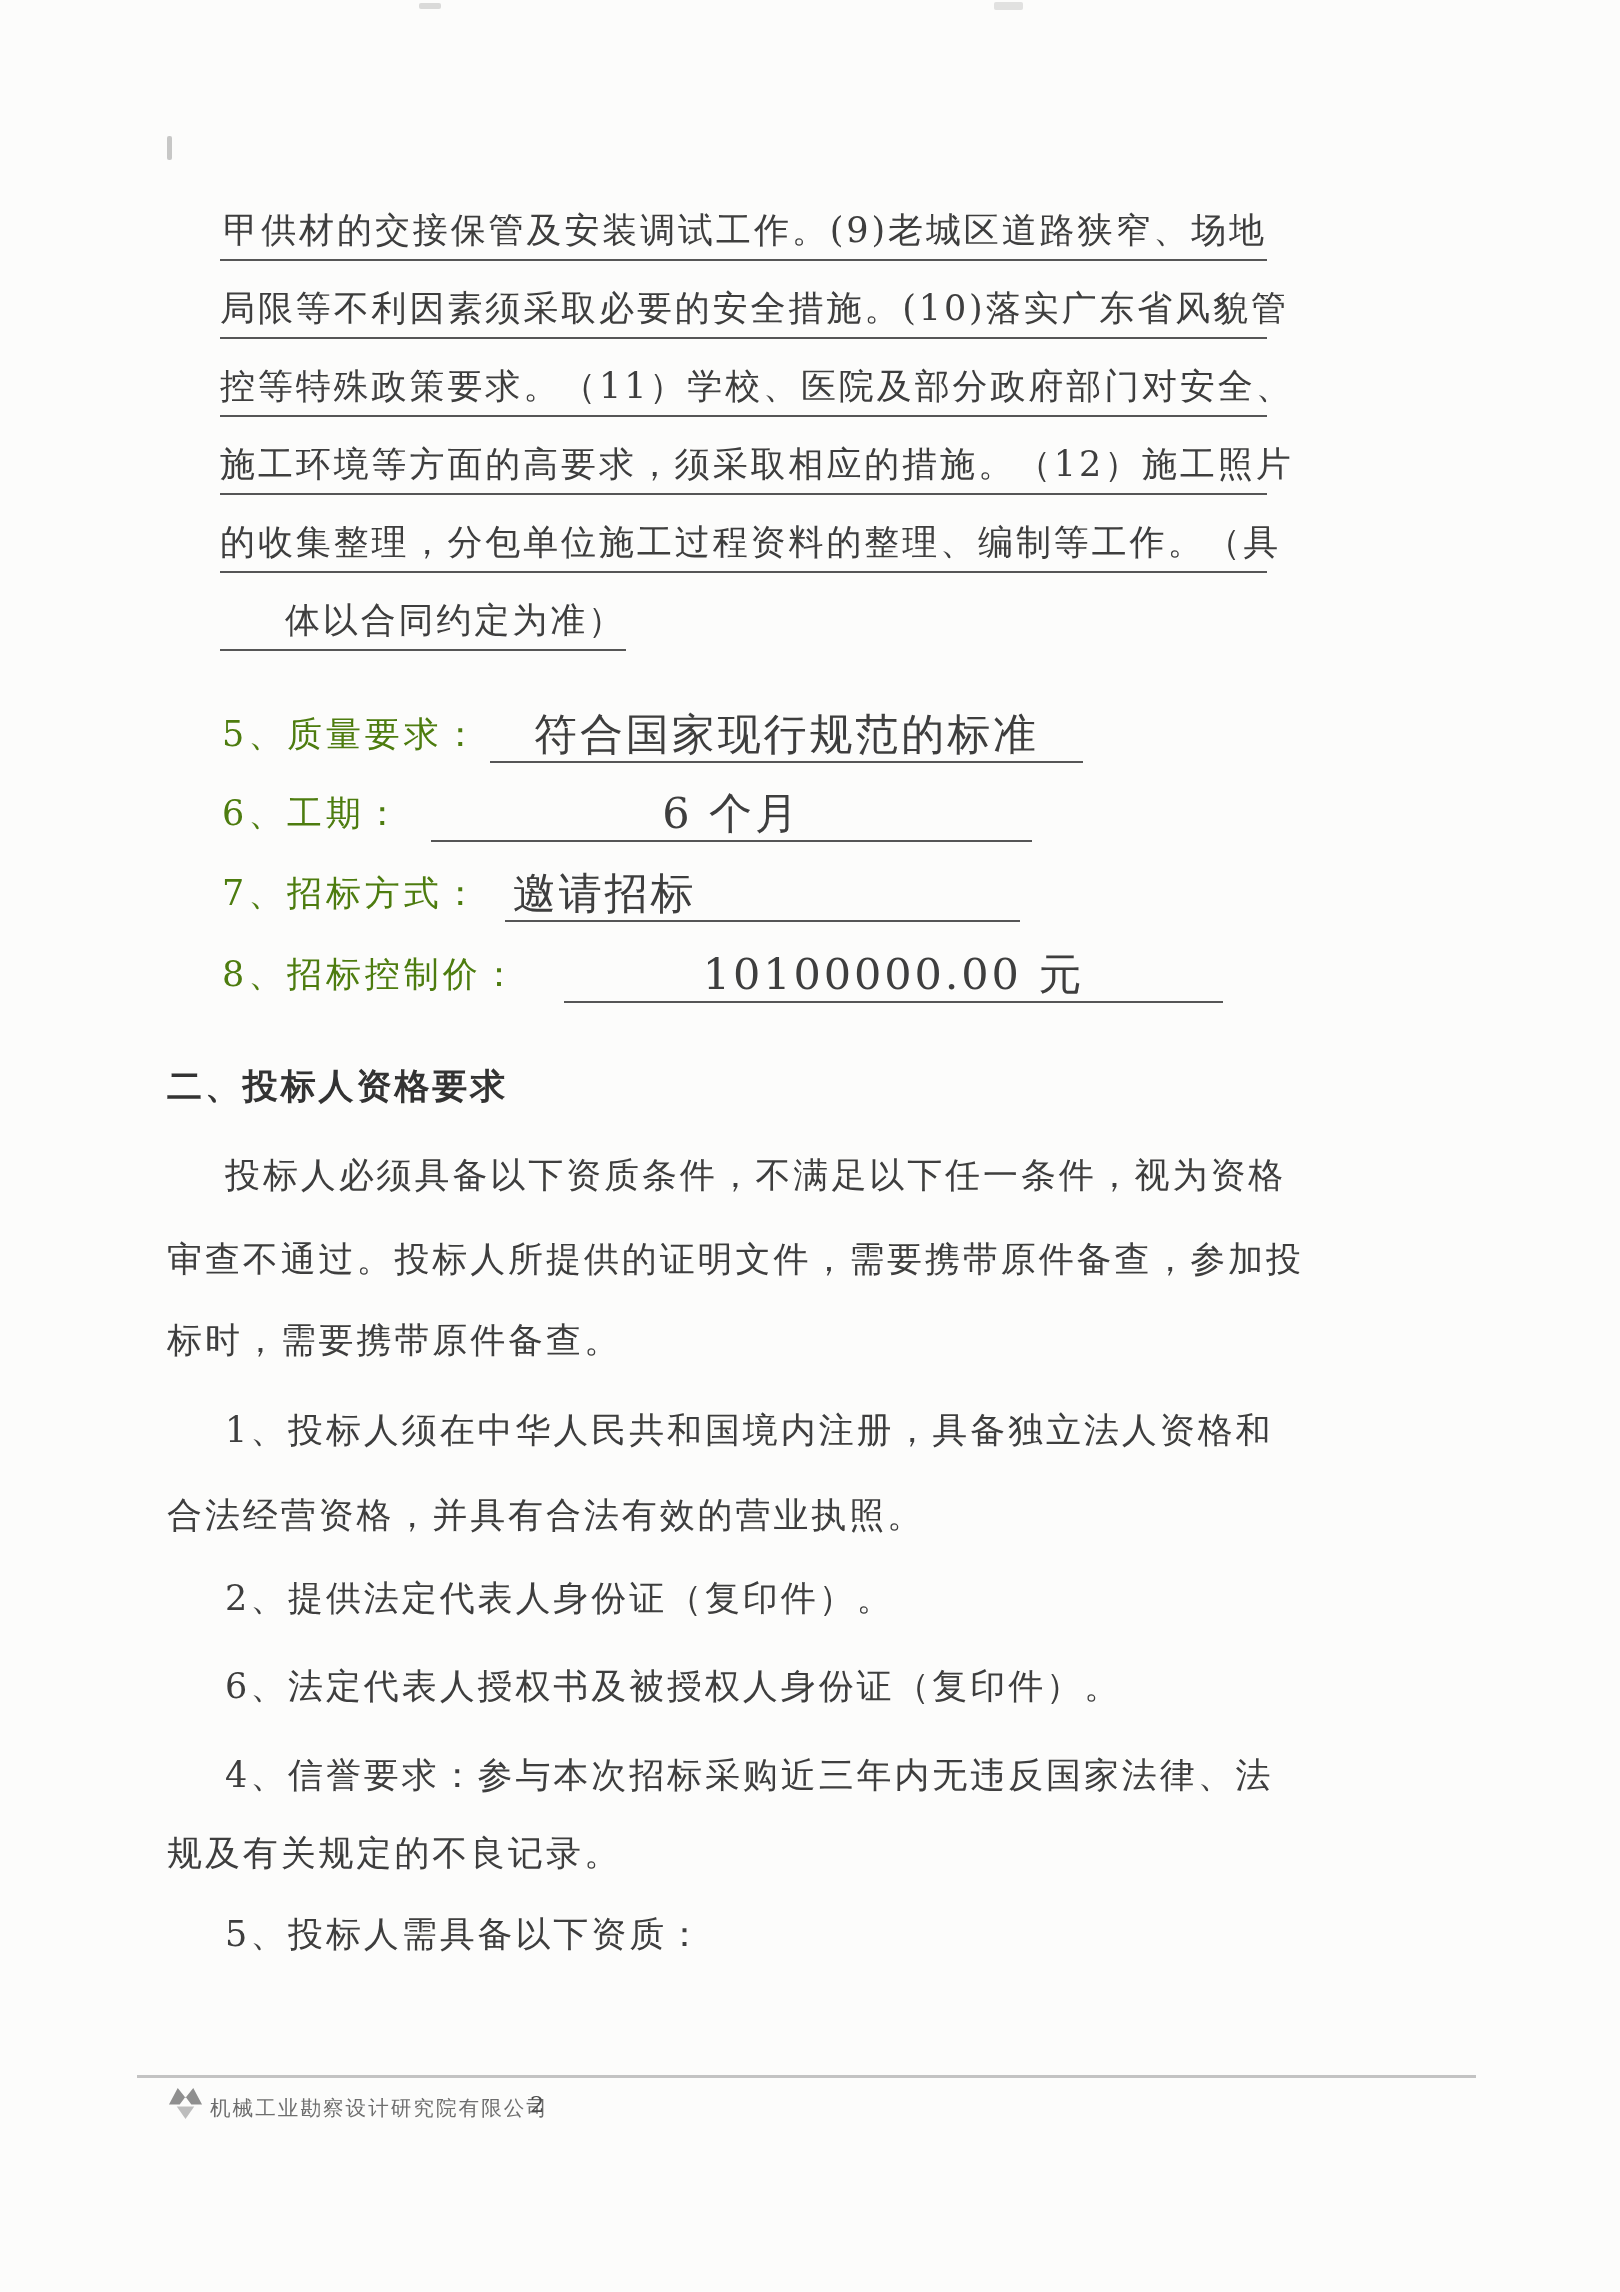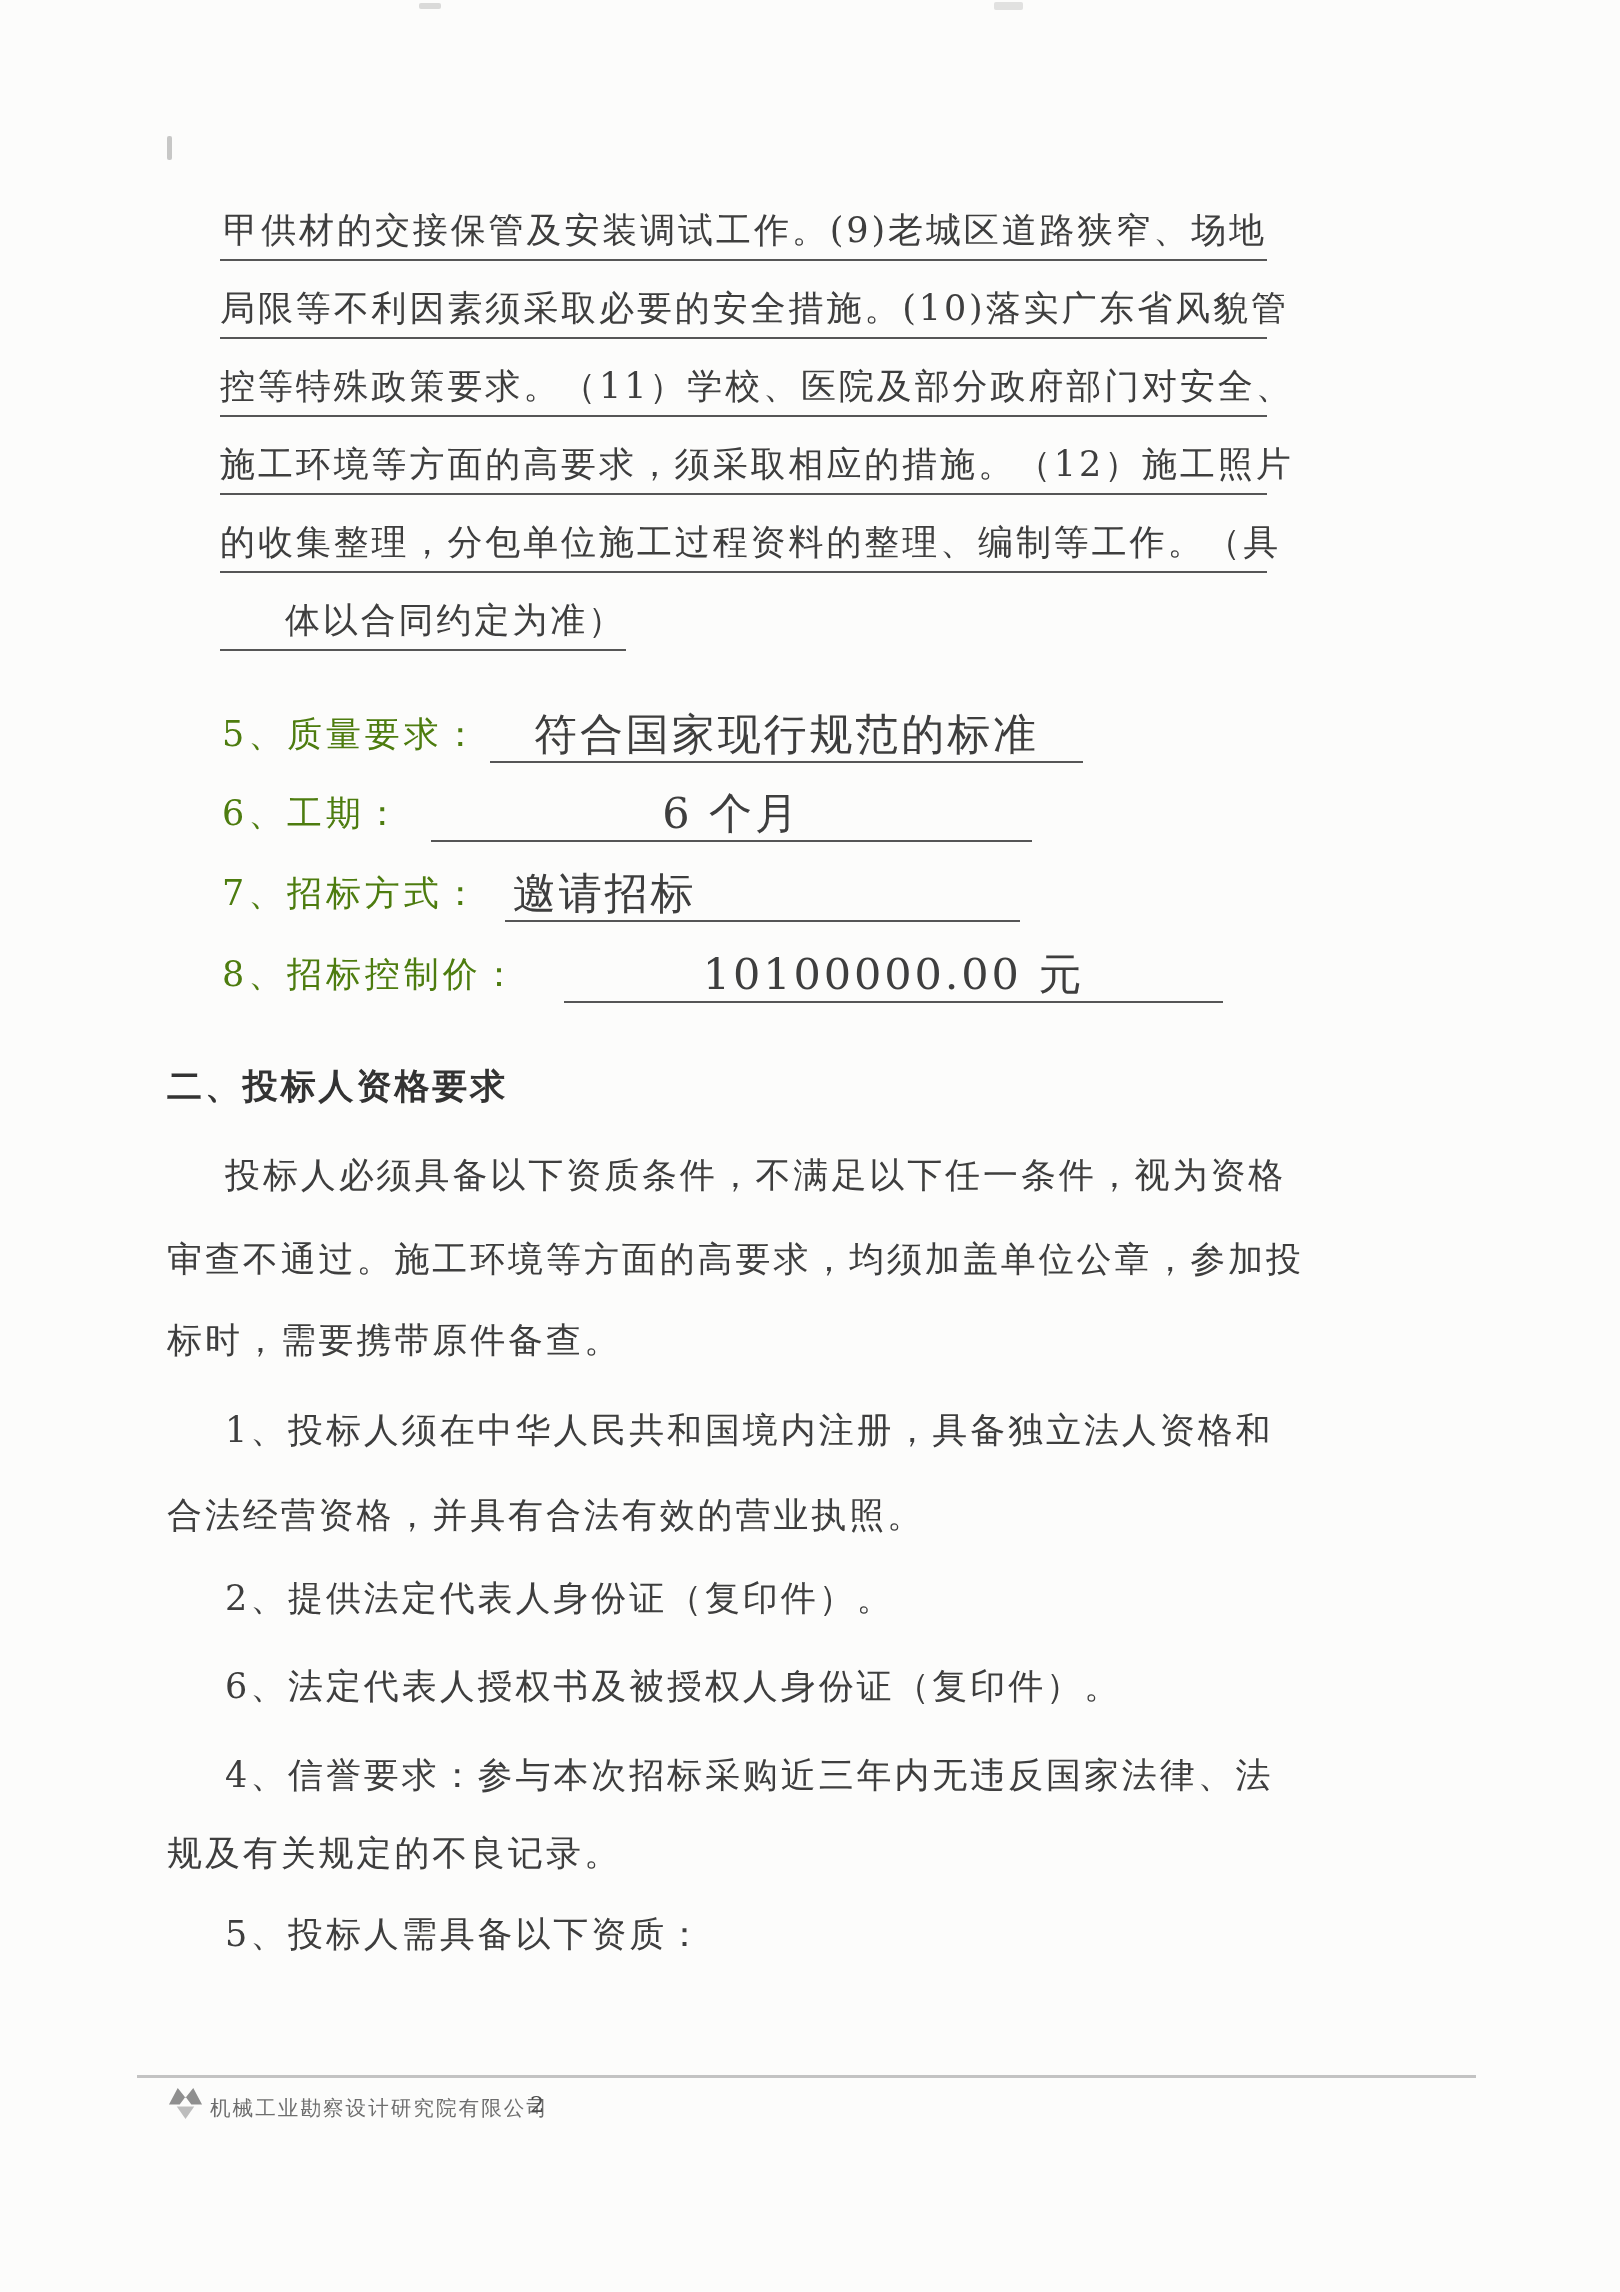--- a/index.html
+++ b/index.html
@@ -111,21 +111,21 @@
     <span class="flabel">8、招标控制价：</span>
     <span class="blank" style="left:564px;width:659px">
       <span class="bval">10100000.00 元</span>
     </span>
   </div>
 
   <div class="tline heading" style="left:167px;top:1063px">二、投标人资格要求</div>
 
   <div>
     <div class="tline" style="left:225px;top:1153px">投标人必须具备以下资质条件，不满足以下任一条件，视为资格</div>
-    <div class="tline" style="left:167px;top:1237px">审查不通过。施工环境等方面的高要求，均须加盖单位公章，参加投</div>
+    <div class="tline" style="left:167px;top:1237px">审查不通过。投标人所提供的证明文件，需要携带原件备查，参加投</div>
     <div class="tline" style="left:167px;top:1318px">标时，需要携带原件备查。</div>
   </div>
 
   <div>
     <div class="tline" style="left:225px;top:1408px">1、投标人须在中华人民共和国境内注册，具备独立法人资格和</div>
     <div class="tline" style="left:167px;top:1493px">合法经营资格，并具有合法有效的营业执照。</div>
     <div class="tline" style="left:225px;top:1576px">2、提供法定代表人身份证（复印件）。</div>
     <div class="tline" style="left:225px;top:1664px">6、法定代表人授权书及被授权人身份证（复印件）。</div>
     <div class="tline" style="left:225px;top:1753px">4、信誉要求：参与本次招标采购近三年内无违反国家法律、法</div>
     <div class="tline" style="left:167px;top:1831px">规及有关规定的不良记录。</div>

